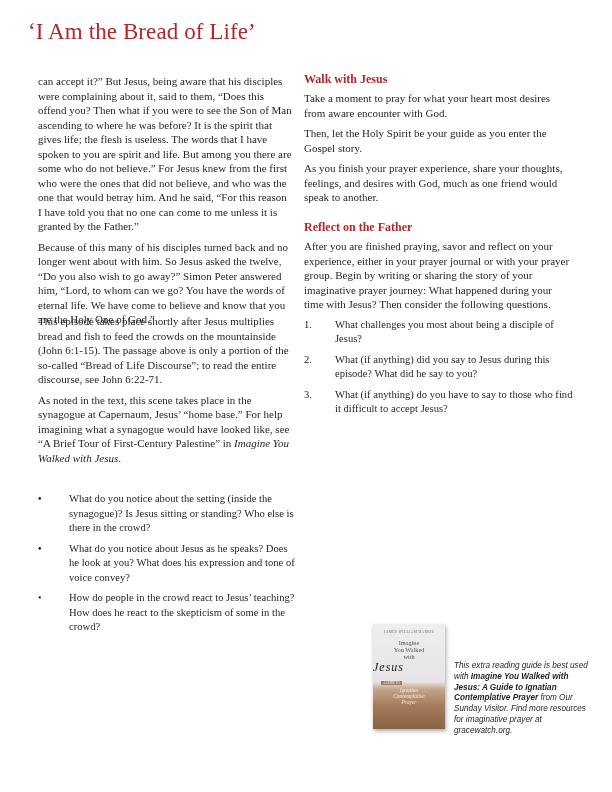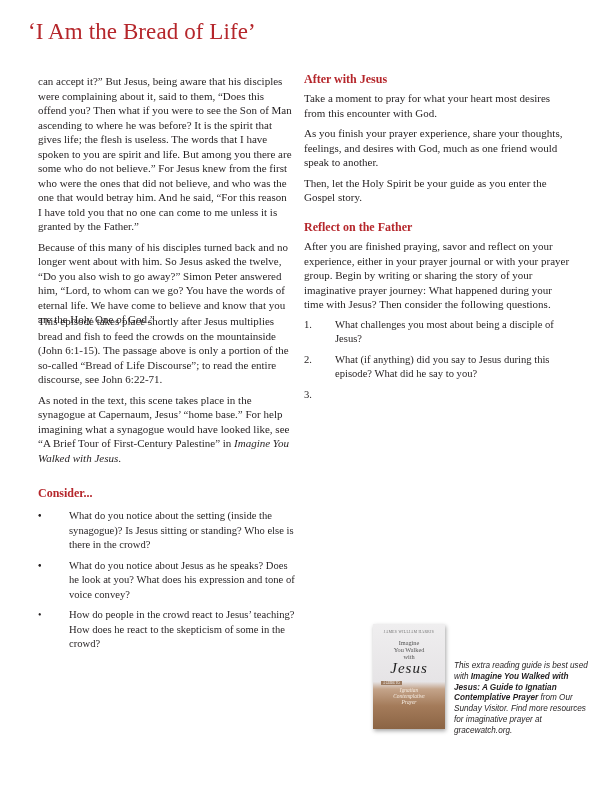--- a/index.html
+++ b/index.html
@@ -34,21 +34,21 @@
   .numbered li .mark { position: absolute; left: 0; top: 0; }
   em { font-style: italic; }
   .book {
     position: absolute; left: 373px; top: 624px; width: 72px; height: 105px;
     box-shadow: 1px 2px 4px rgba(0,0,0,0.35);
     background: linear-gradient(to bottom, #efeeef 0%, #e6e4e6 55%, #c4a48a 62%, #a47b5a 78%, #8b6444 100%);
     overflow: hidden;
   }
   .book .author { position: absolute; top: 6px; left: 0; right: 0; text-align: center; font-size: 3.6px; color: #6b6b6b; letter-spacing: 0.4px; }
   .book .t1 { position: absolute; top: 15px; left: 0; right: 0; text-align: center; font-size: 6.3px; line-height: 7.2px; color: #555; }
-  .book .t2 { position: absolute; top: 36px; left: 0; right: 0; text-align: center; font-size: 15px; font-style: italic; color: #222; letter-spacing: 1px; }
+  .book .t2 { position: absolute; top: 36px; left: 0; right: 0; text-align: left; font-size: 12px; font-style: italic; color: #222; letter-spacing: 1px; }
   .book .t3 { position: absolute; top: 57px; left: 8px; font-size: 3px; color: #fff; background: #9c7a5f; padding: 0 2px; }
   .book .t4 { position: absolute; top: 63px; left: 0; right: 0; text-align: center; font-size: 5.4px; line-height: 6px; font-style: italic; color: #f5ece2; }
   .caption {
     position: absolute; left: 454px; top: 625px; width: 135px;
     font-family: "Liberation Sans", "DejaVu Sans", sans-serif;
     font-size: 8.2px; line-height: 10.8px; font-style: italic; color: #231f20; margin-top: 36px;
   }
   .caption b { font-weight: bold; }
 </style>
 </head>
@@ -60,44 +60,43 @@
   <p>can accept it?” But Jesus, being aware that his disciples were complaining about it, said to them, “Does this offend you? Then what if you were to see the Son of Man ascending to where he was before? It is the spirit that gives life; the flesh is useless. The words that I have spoken to you are spirit and life. But among you there are some who do not believe.” For Jesus knew from the first who were the ones that did not believe, and who was the one that would betray him. And he said, “For this reason I have told you that no one can come to me unless it is granted by the Father.”</p>
   <p>Because of this many of his disciples turned back and no longer went about with him. So Jesus asked the twelve, “Do you also wish to go away?” Simon Peter answered him, “Lord, to whom can we go? You have the words of eternal life. We have come to believe and know that you are the Holy One of God.”</p>
 </div>
 
 <div class="sect" style="left:38px; top:314px; width:255px;">
   <p>This episode takes place shortly after Jesus multiplies bread and fish to feed the crowds on the mountainside (John 6:1-15). The passage above is only a portion of the so-called “Bread of Life Discourse”; to read the entire discourse, see John 6:22-71.</p>
   <p><span>As noted in the text, this scene takes place in the synagogue at Capernaum, Jesus’ “home base.” For help imagining what a synagogue would have looked like, see “A Brief Tour of First-Century Palestine” in </span><em>Imagine You Walked with Jesus</em><span>.</span></p>
 </div>
 
 <div class="sect" style="left:38px; top:486px; width:262px;">
-  <h2 style="margin-bottom:8px;">Consider...</h2>
   <ul class="bullets">
     <li><span class="mark">•</span></li>
     <li><span class="mark">•</span><span>What do you notice about the setting (inside the synagogue)? Is Jesus sitting or standing? Who else is there in the crowd?</span></li>
     <li><span class="mark">•</span></li>
     <li><span class="mark">•</span><span>What do you notice about Jesus as he speaks? Does he look at you? What does his expression and tone of voice convey?</span></li>
     <li><span class="mark">•</span><span>How do people in the crowd react to Jesus’ teaching? How does he react to the skepticism of some in the crowd?</span></li>
   </ul>
 </div>
 
 <div class="sect" style="left:304px; top:72px; width:270px;">
-  <h2>After with Jesus</h2>
-  <p>Take a moment to pray for what your heart most desires from this encounter with God.</p>
+  <h2>Walk with Jesus</h2>
+  <p>Take a moment to pray for what your heart most desires from aware encounter with God.</p>
+  <p>Then, let the Holy Spirit be your guide as you enter the Gospel story.</p>
   <p>As you finish your prayer experience, share your thoughts, feelings, and desires with God, much as one friend would speak to another.</p>
-  <p>Then, let the Holy Spirit be your guide as you enter the Gospel story.</p>
 </div>
 
 <div class="sect" style="left:304px; top:220px; width:270px;">
   <h2>Reflect on the Father</h2>
   <p>After you are finished praying, savor and reflect on your experience, either in your prayer journal or with your prayer group. Begin by writing or sharing the story of your imaginative prayer journey: What happened during your time with Jesus? Then consider the following questions.</p>
   <ol class="numbered">
     <li><span class="mark">1.</span><span>What challenges you most about being a disciple of Jesus?</span></li>
     <li><span class="mark">2.</span><span>What (if anything) did you say to Jesus during this episode? What did he say to you?</span></li>
-    <li><span class="mark">3.</span></li>
+    <li><span class="mark">3.</span><span>What (if anything) do you have to say to those who find it difficult to accept Jesus?</span></li>
   </ol>
 </div>
 
 <div class="book">
   <div class="author">JAMES WILLIAM HARRIS</div>
   <div class="t1">
     <div>Imagine</div>
     <div>You Walked</div>
     <div>with</div>
   </div>

